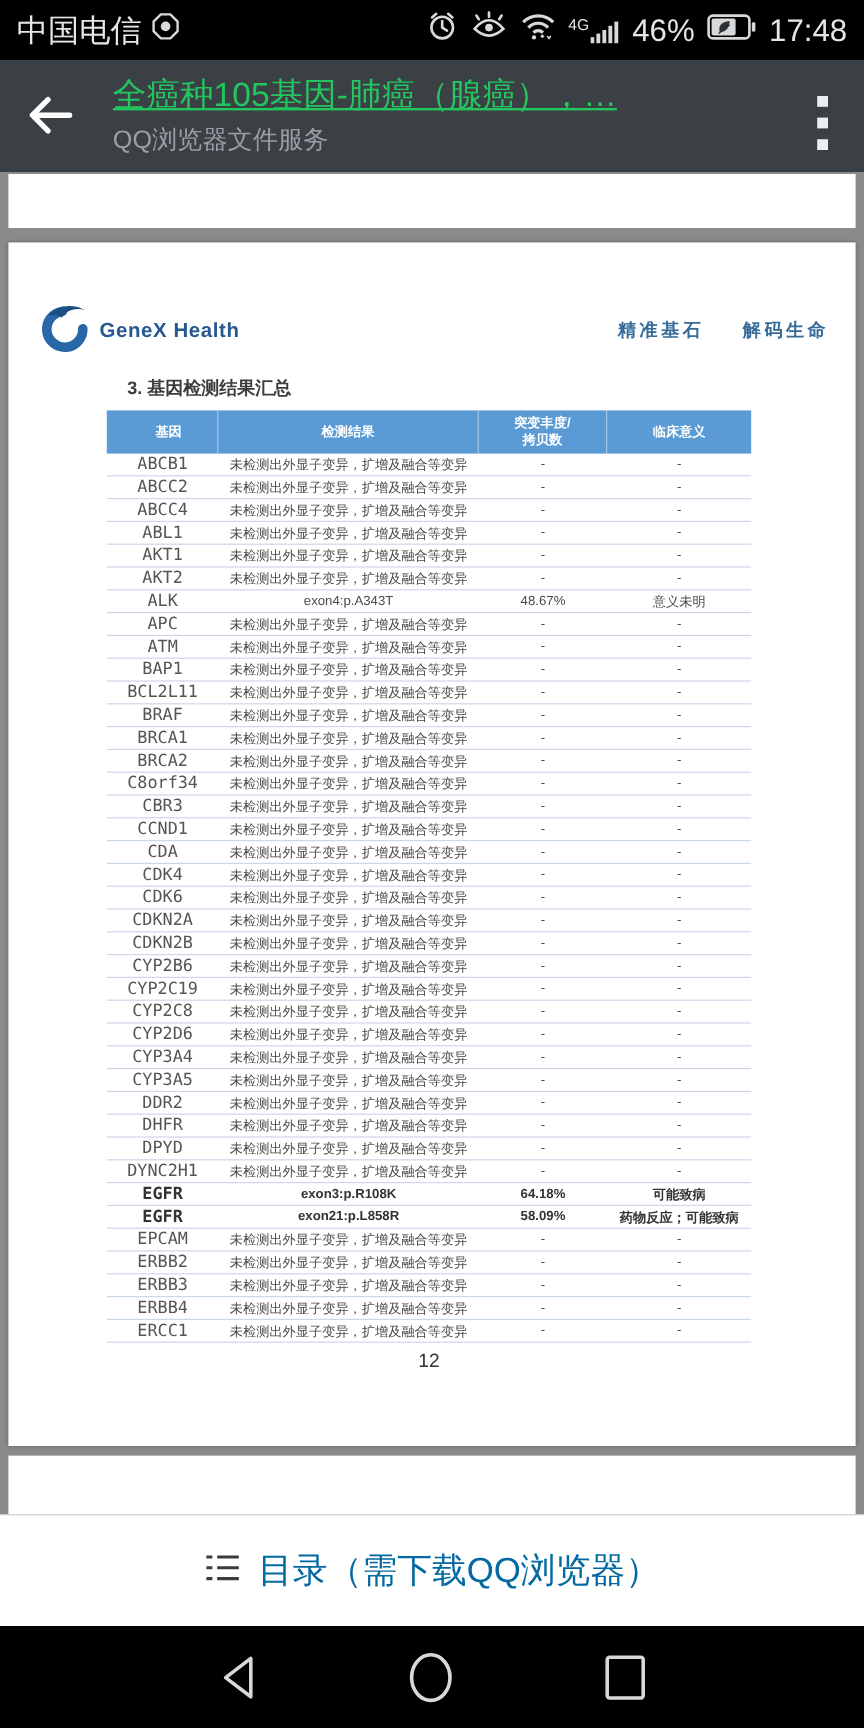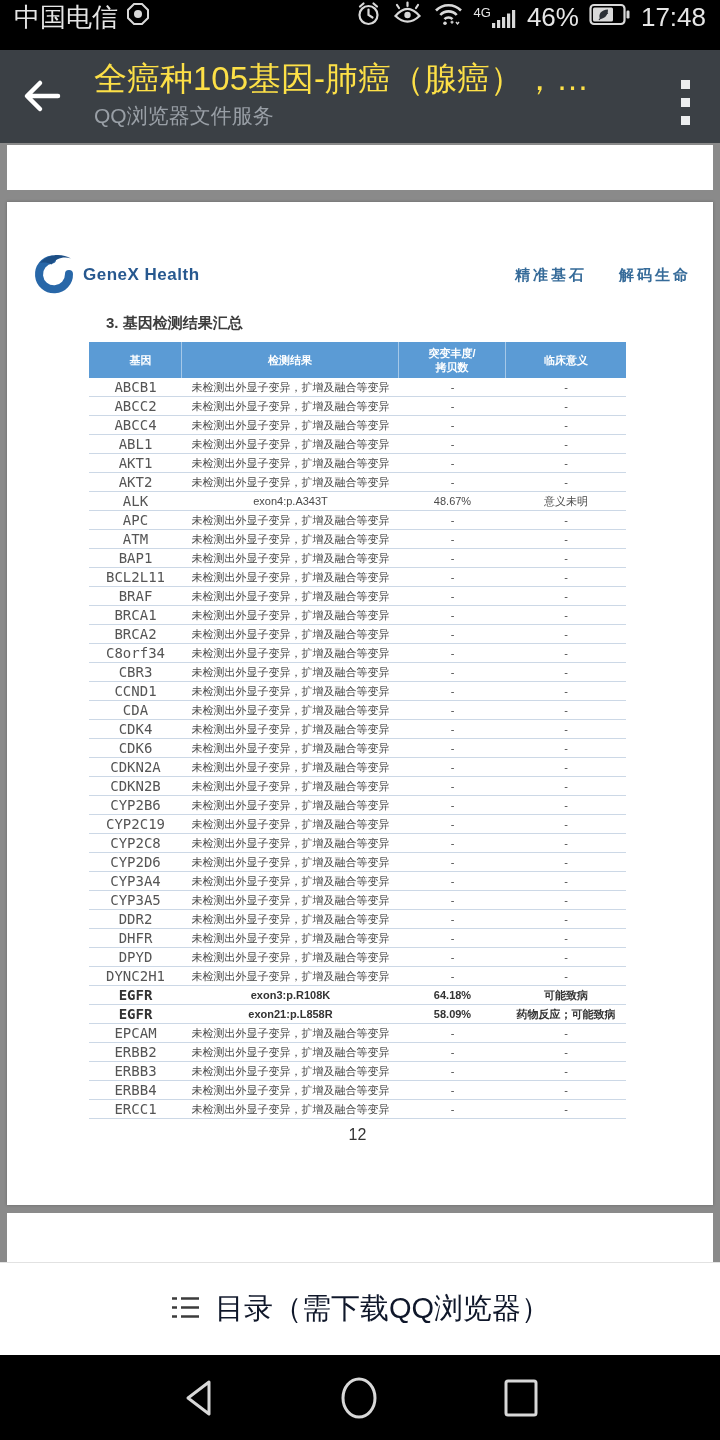--- a/index.html
+++ b/index.html
@@ -1,31 +1,31 @@
 <!DOCTYPE html>
 <html><head>
 <meta charset="utf-8">
 <style>
   * { margin:0; padding:0; box-sizing:border-box; }
   html,body { width:720px; height:1440px; overflow:hidden; background:#000;
     font-family:"Liberation Sans","DejaVu Sans",sans-serif; }
 
   
   .status-bar { height:50px; background:#000; color:#e6e6e6; display:flex;
-    justify-content:space-between; align-items:flex-start; padding:0 14px; font-size:26px; }
+    justify-content:space-between; align-items:center; padding:0 14px; font-size:26px; }
   .sb-left { display:flex; align-items:center; gap:8px; }
   .sb-right { display:flex; align-items:center; gap:10px; }
   .signal { display:flex; align-items:flex-end; height:24px; }
   .signal .net { font-size:13px; align-self:flex-start; margin-right:1px; letter-spacing:0; }
 
   
   .app-header { height:93px; background:#3b4045; position:relative; }
   .back-btn { position:absolute; left:20px; top:26px; width:44px; height:40px; }
   .header-text { position:absolute; left:94px; top:8px; right:90px; }
-  .header-title { color:#fde047; font-size:33px; line-height:42px; white-space:nowrap; overflow:hidden; }
+  .header-title { color:#22c55e; font-size:28px; line-height:42px; white-space:nowrap; overflow:hidden;text-decoration:underline; }
   .header-sub { color:#999fa6; font-size:21px; margin-top:2px; }
   .menu-btn { position:absolute; right:26px; top:26px; display:flex; flex-direction:column; gap:9px; padding:4px; }
   .menu-btn span { width:9px; height:9px; background:#eceeef; }
 
   
   .content { height:1119px; background:#8a8a8a; overflow:hidden; }
   .page-strip { background:#ffffff; margin:0 7px; }
   .strip-top { height:45px; margin-top:2px; }
   .strip-bottom { height:49px; margin-top:8px; }
   .page { background:#ffffff; margin:12px 7px 0; height:1003px; position:relative;
@@ -56,21 +56,21 @@
   .tc.significance { flex:1; }
   .trow.bold { font-weight:bold; color:#333; }
   .trow.bold .gene { font-weight:bold; color:#333; }
 
   .page-num { position:absolute; top:924px; left:82px; width:537px; text-align:center;
     font-size:16px; color:#333; }
 
   
   .toolbar { height:93px; background:#ffffff; border-top:1px solid #e2e2e2;
     display:flex; align-items:center; justify-content:center; gap:14px; }
-  .toolbar-label { font-size:29px; color:#0f172a; }
+  .toolbar-label { font-size:29px; color:#0369a1; }
 
   
   .nav-bar { height:85px; background:#000; display:flex; align-items:center;
     justify-content:center; gap:122px; }
   .nav-bar > div { display:flex; align-items:center; justify-content:center; }
 </style>
 </head>
 <body>
 
 <div class="status-bar">

